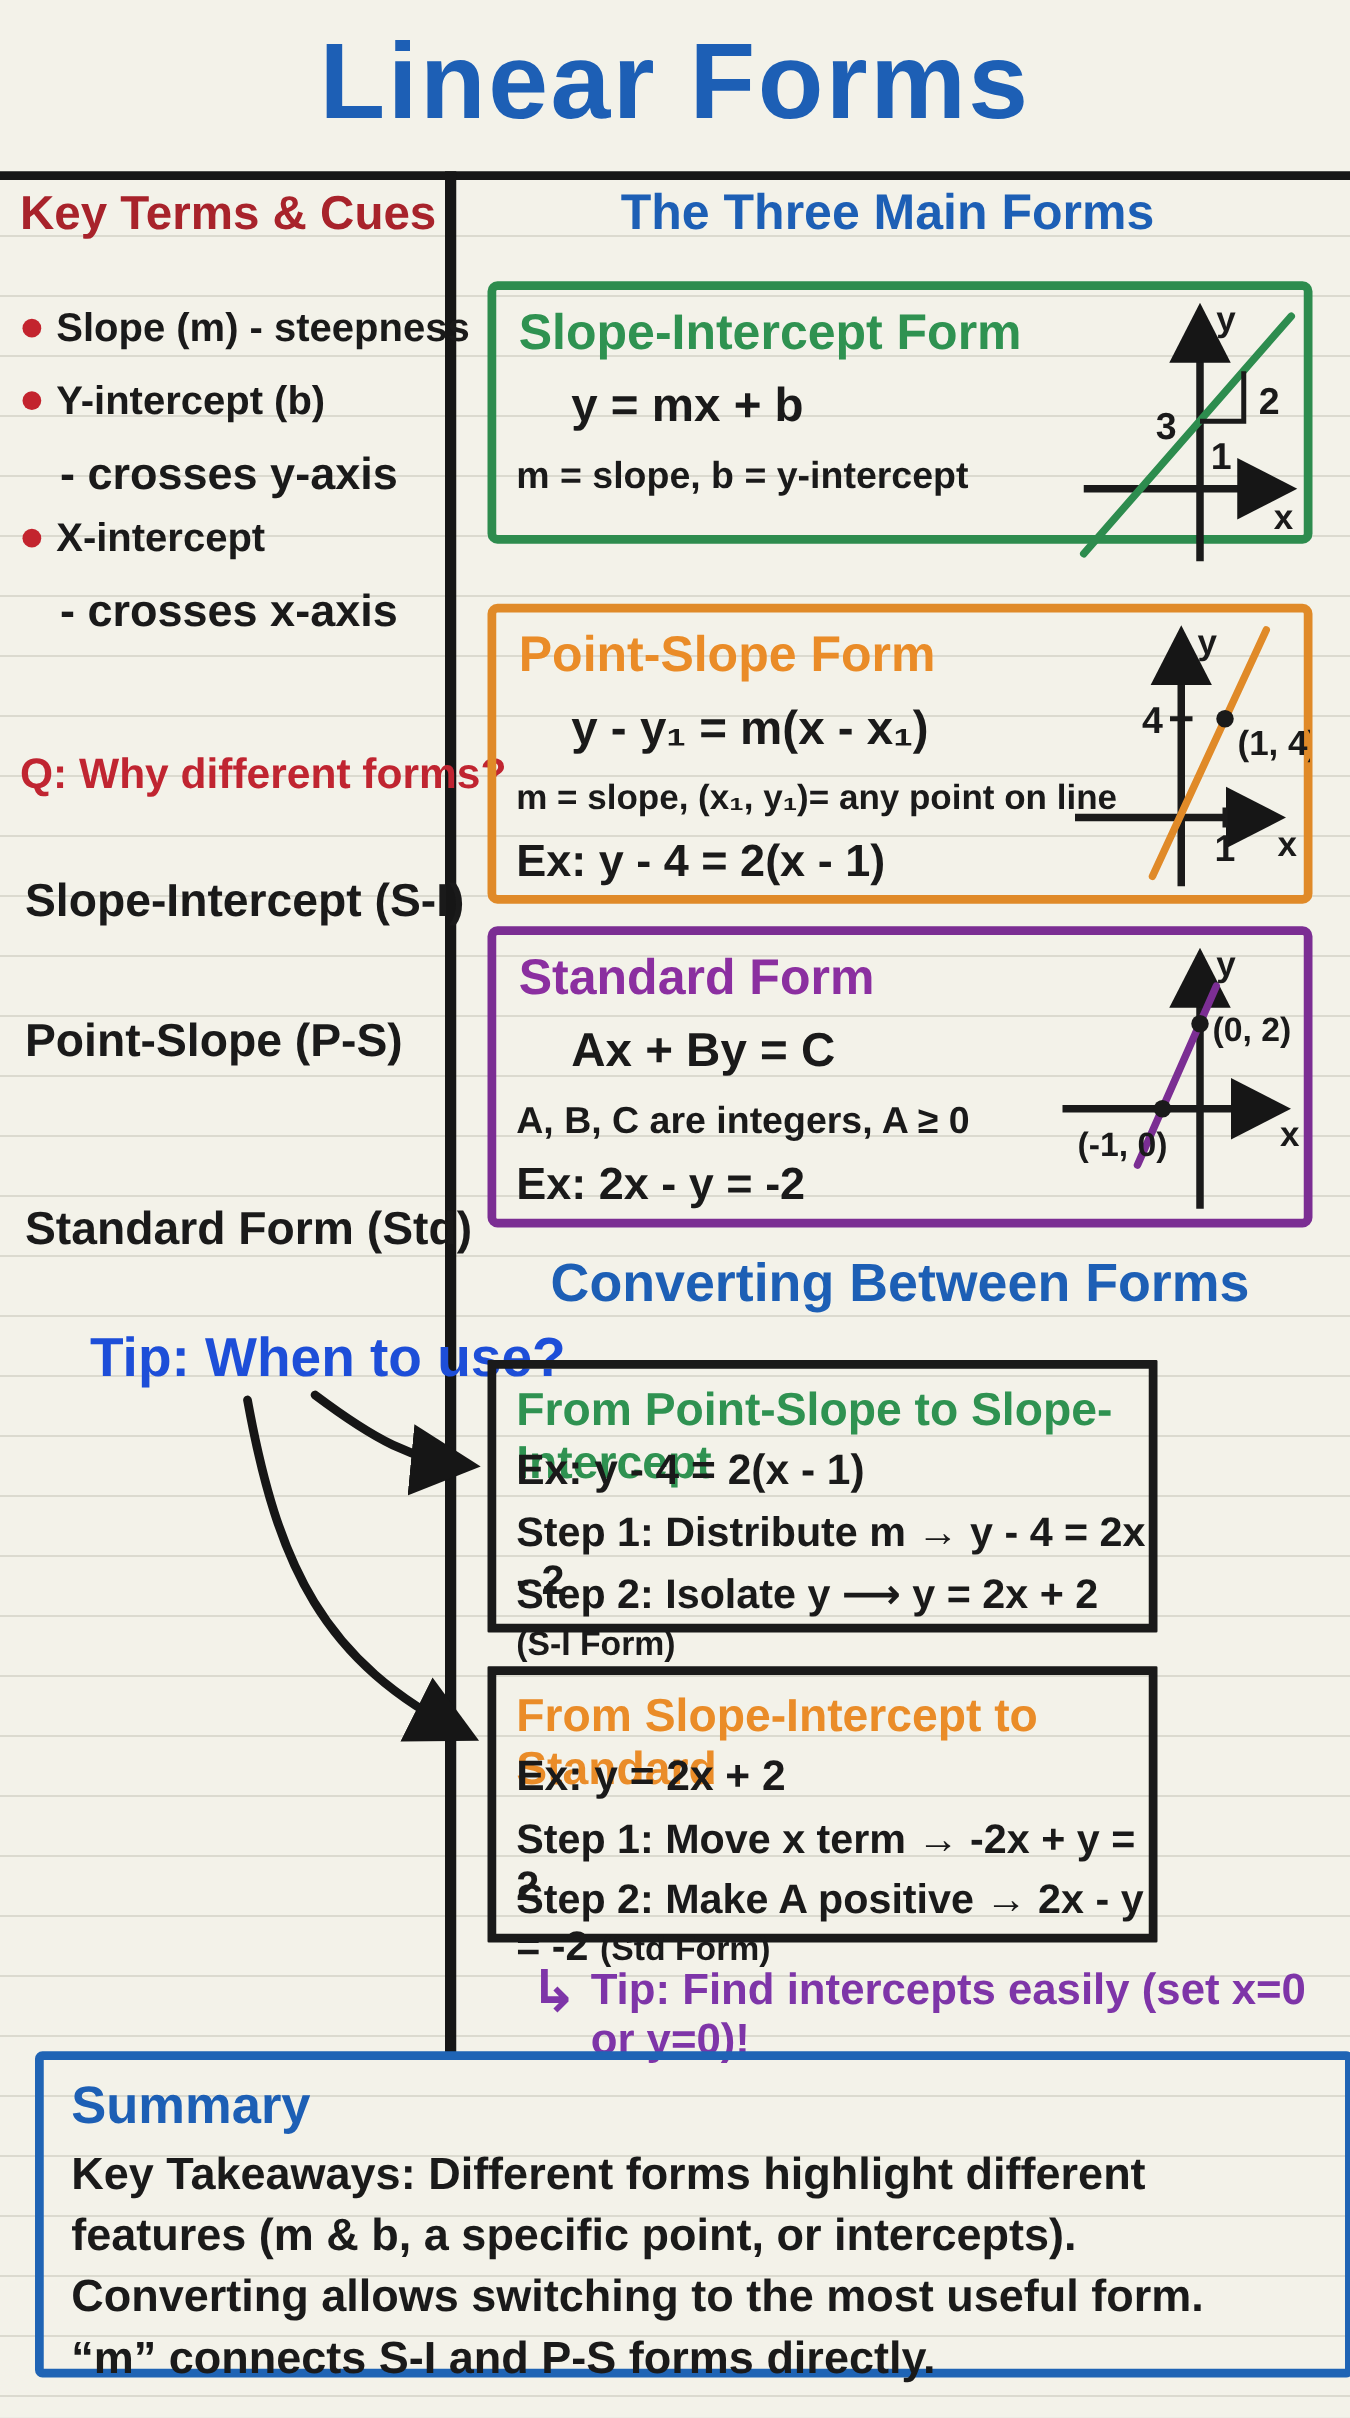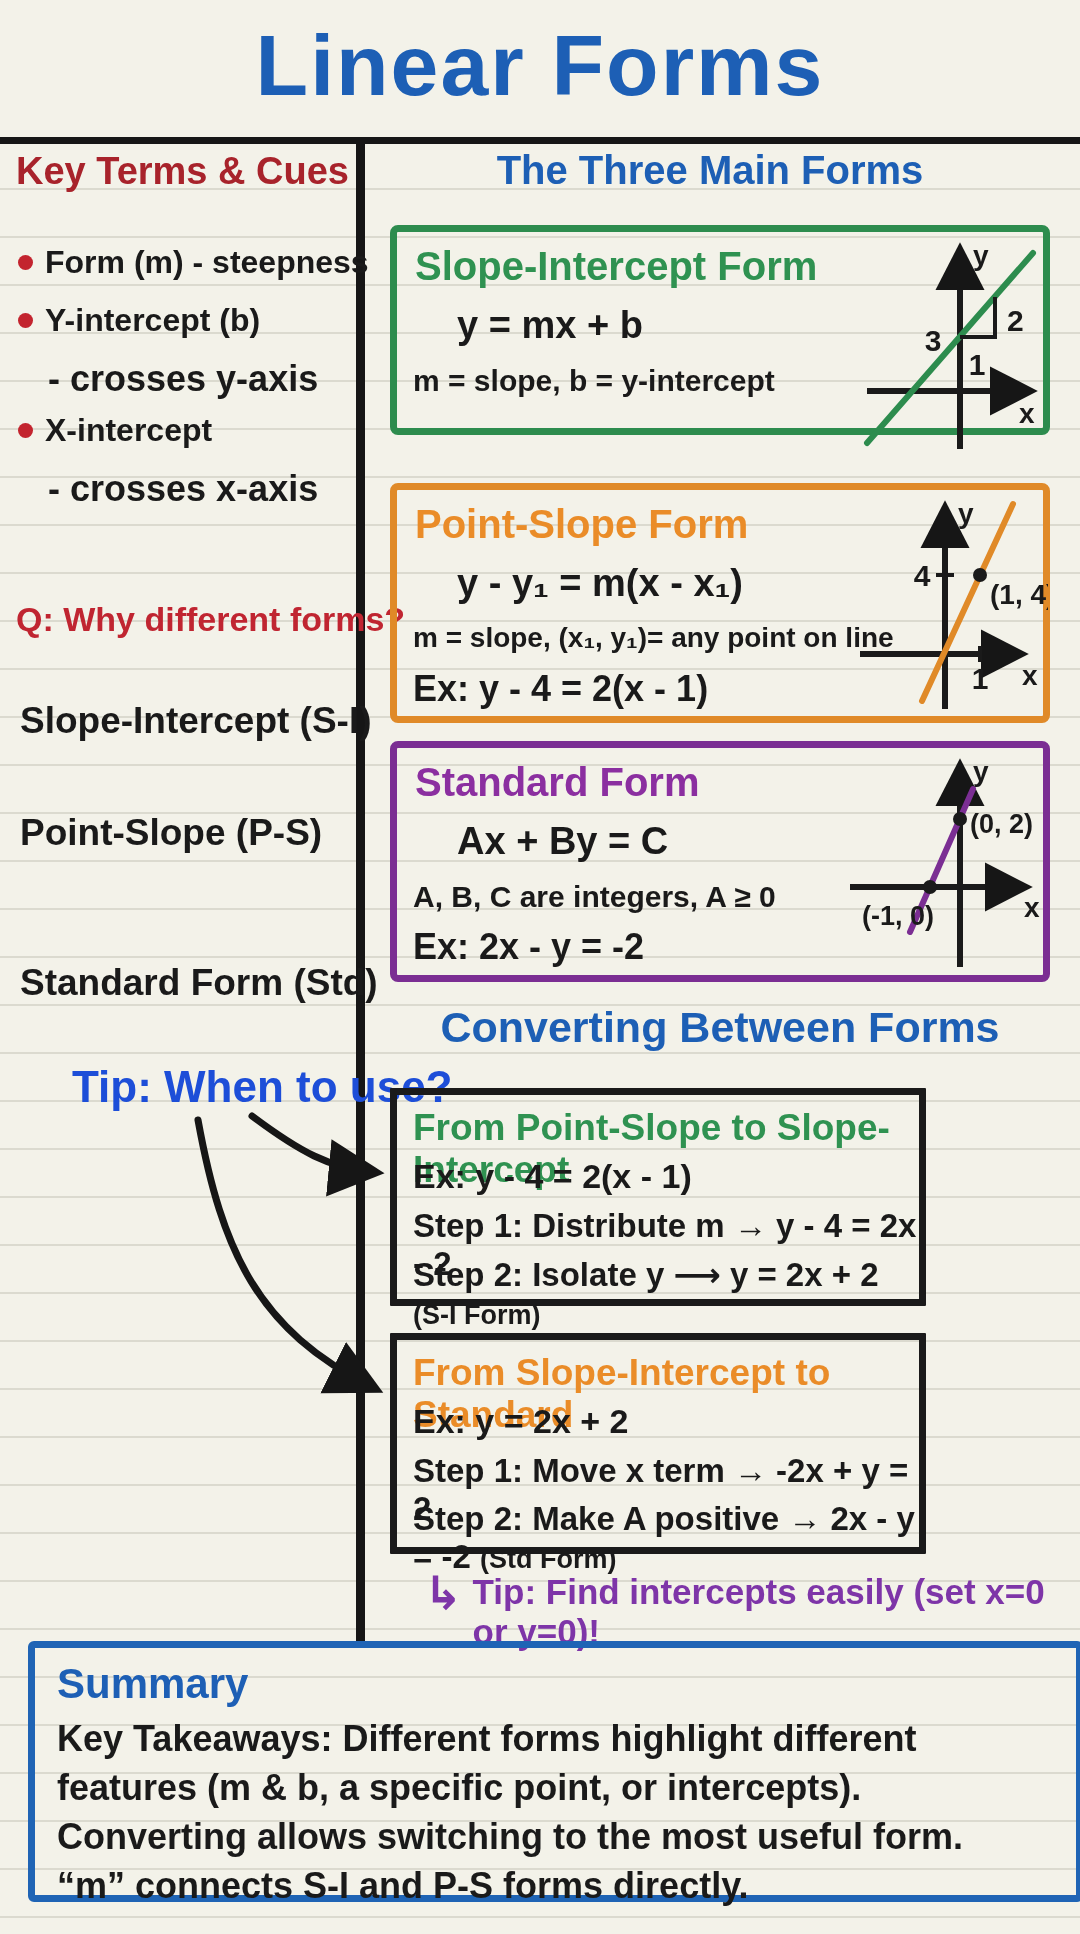--- a/index.html
+++ b/index.html
@@ -70,21 +70,21 @@
   <div class="rules"></div>
 
   <div class="title">Linear Forms</div>
   <div class="topline"></div>
   <div class="divider"></div>
 
   <div class="left-heading">Key Terms &amp; Cues</div>
 
   <div class="bullet-row" style="top:244px;left:18px;">
     <span class="dot"></span>
-    <span>Form (m) - steepness</span>
+    <span>Slope (m) - steepness</span>
   </div>
   <div class="bullet-row" style="top:302px;left:18px;">
     <span class="dot"></span>
     <span>Y-intercept (b)</span>
   </div>
   <div class="subline" style="top:358px;left:48px;">- crosses y-axis</div>
   <div class="bullet-row" style="top:412px;left:18px;">
     <span class="dot"></span>
     <span>X-intercept</span>
   </div>

